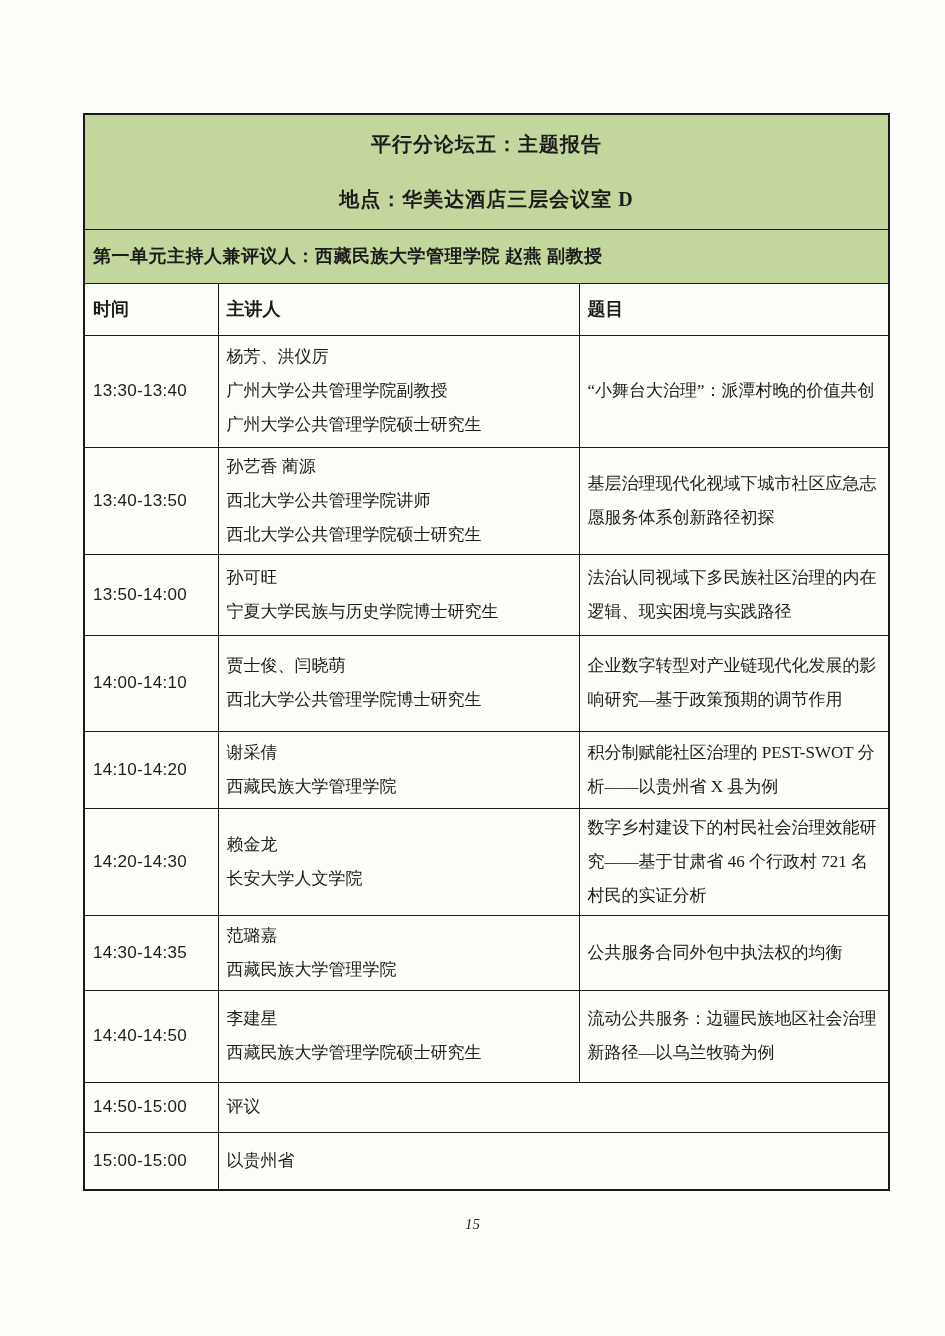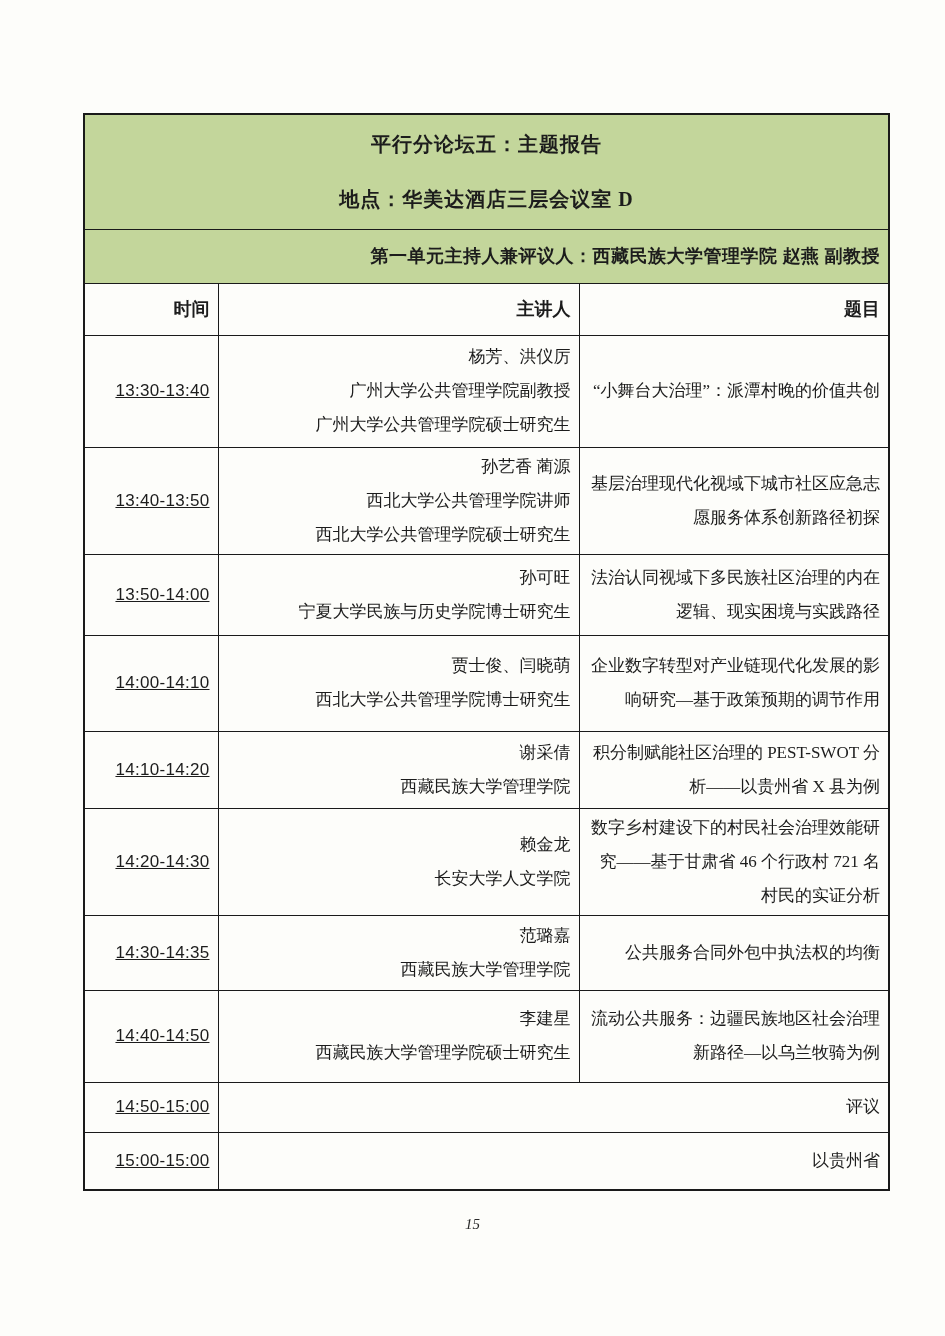--- a/index.html
+++ b/index.html
@@ -21,21 +21,21 @@
     left: 83px;
     top: 113px;
     width: 805px;
     border-collapse: collapse;
     table-layout: fixed;
     border: 2px solid #1a1a1a;
   }
   table.program td {
     border: 1.5px solid #1a1a1a;
     vertical-align: middle;
-    text-align: right;
+    text-align: left;
     padding: 2px 8px;
     box-sizing: border-box;
   }
   col.c-time    { width: 134px; }
   col.c-speaker { width: 361px; }
   col.c-title   { width: 310px; }
 
   tr.head-row td {
     background: #c3d69b;
     height: 115px;
@@ -64,21 +64,20 @@
   tr.colhead-row td {
     height: 52px;
     font-weight: bold;
     font-size: 18px;
   }
   td.time {
     font-family: "Liberation Sans", "DejaVu Sans", sans-serif;
     font-size: 17px;
     letter-spacing: 0.3px;
     white-space: nowrap;
-    text-decoration: underline;
   }
   td.speaker, td.title, td.span-label {
     font-size: 17px;
     line-height: 34px;
   }
   td.title { padding: 2px 10px; }
 
   tr.r1  { height: 112px; }
   tr.r2  { height: 95px;  }
   tr.r3  { height: 81px;  }

